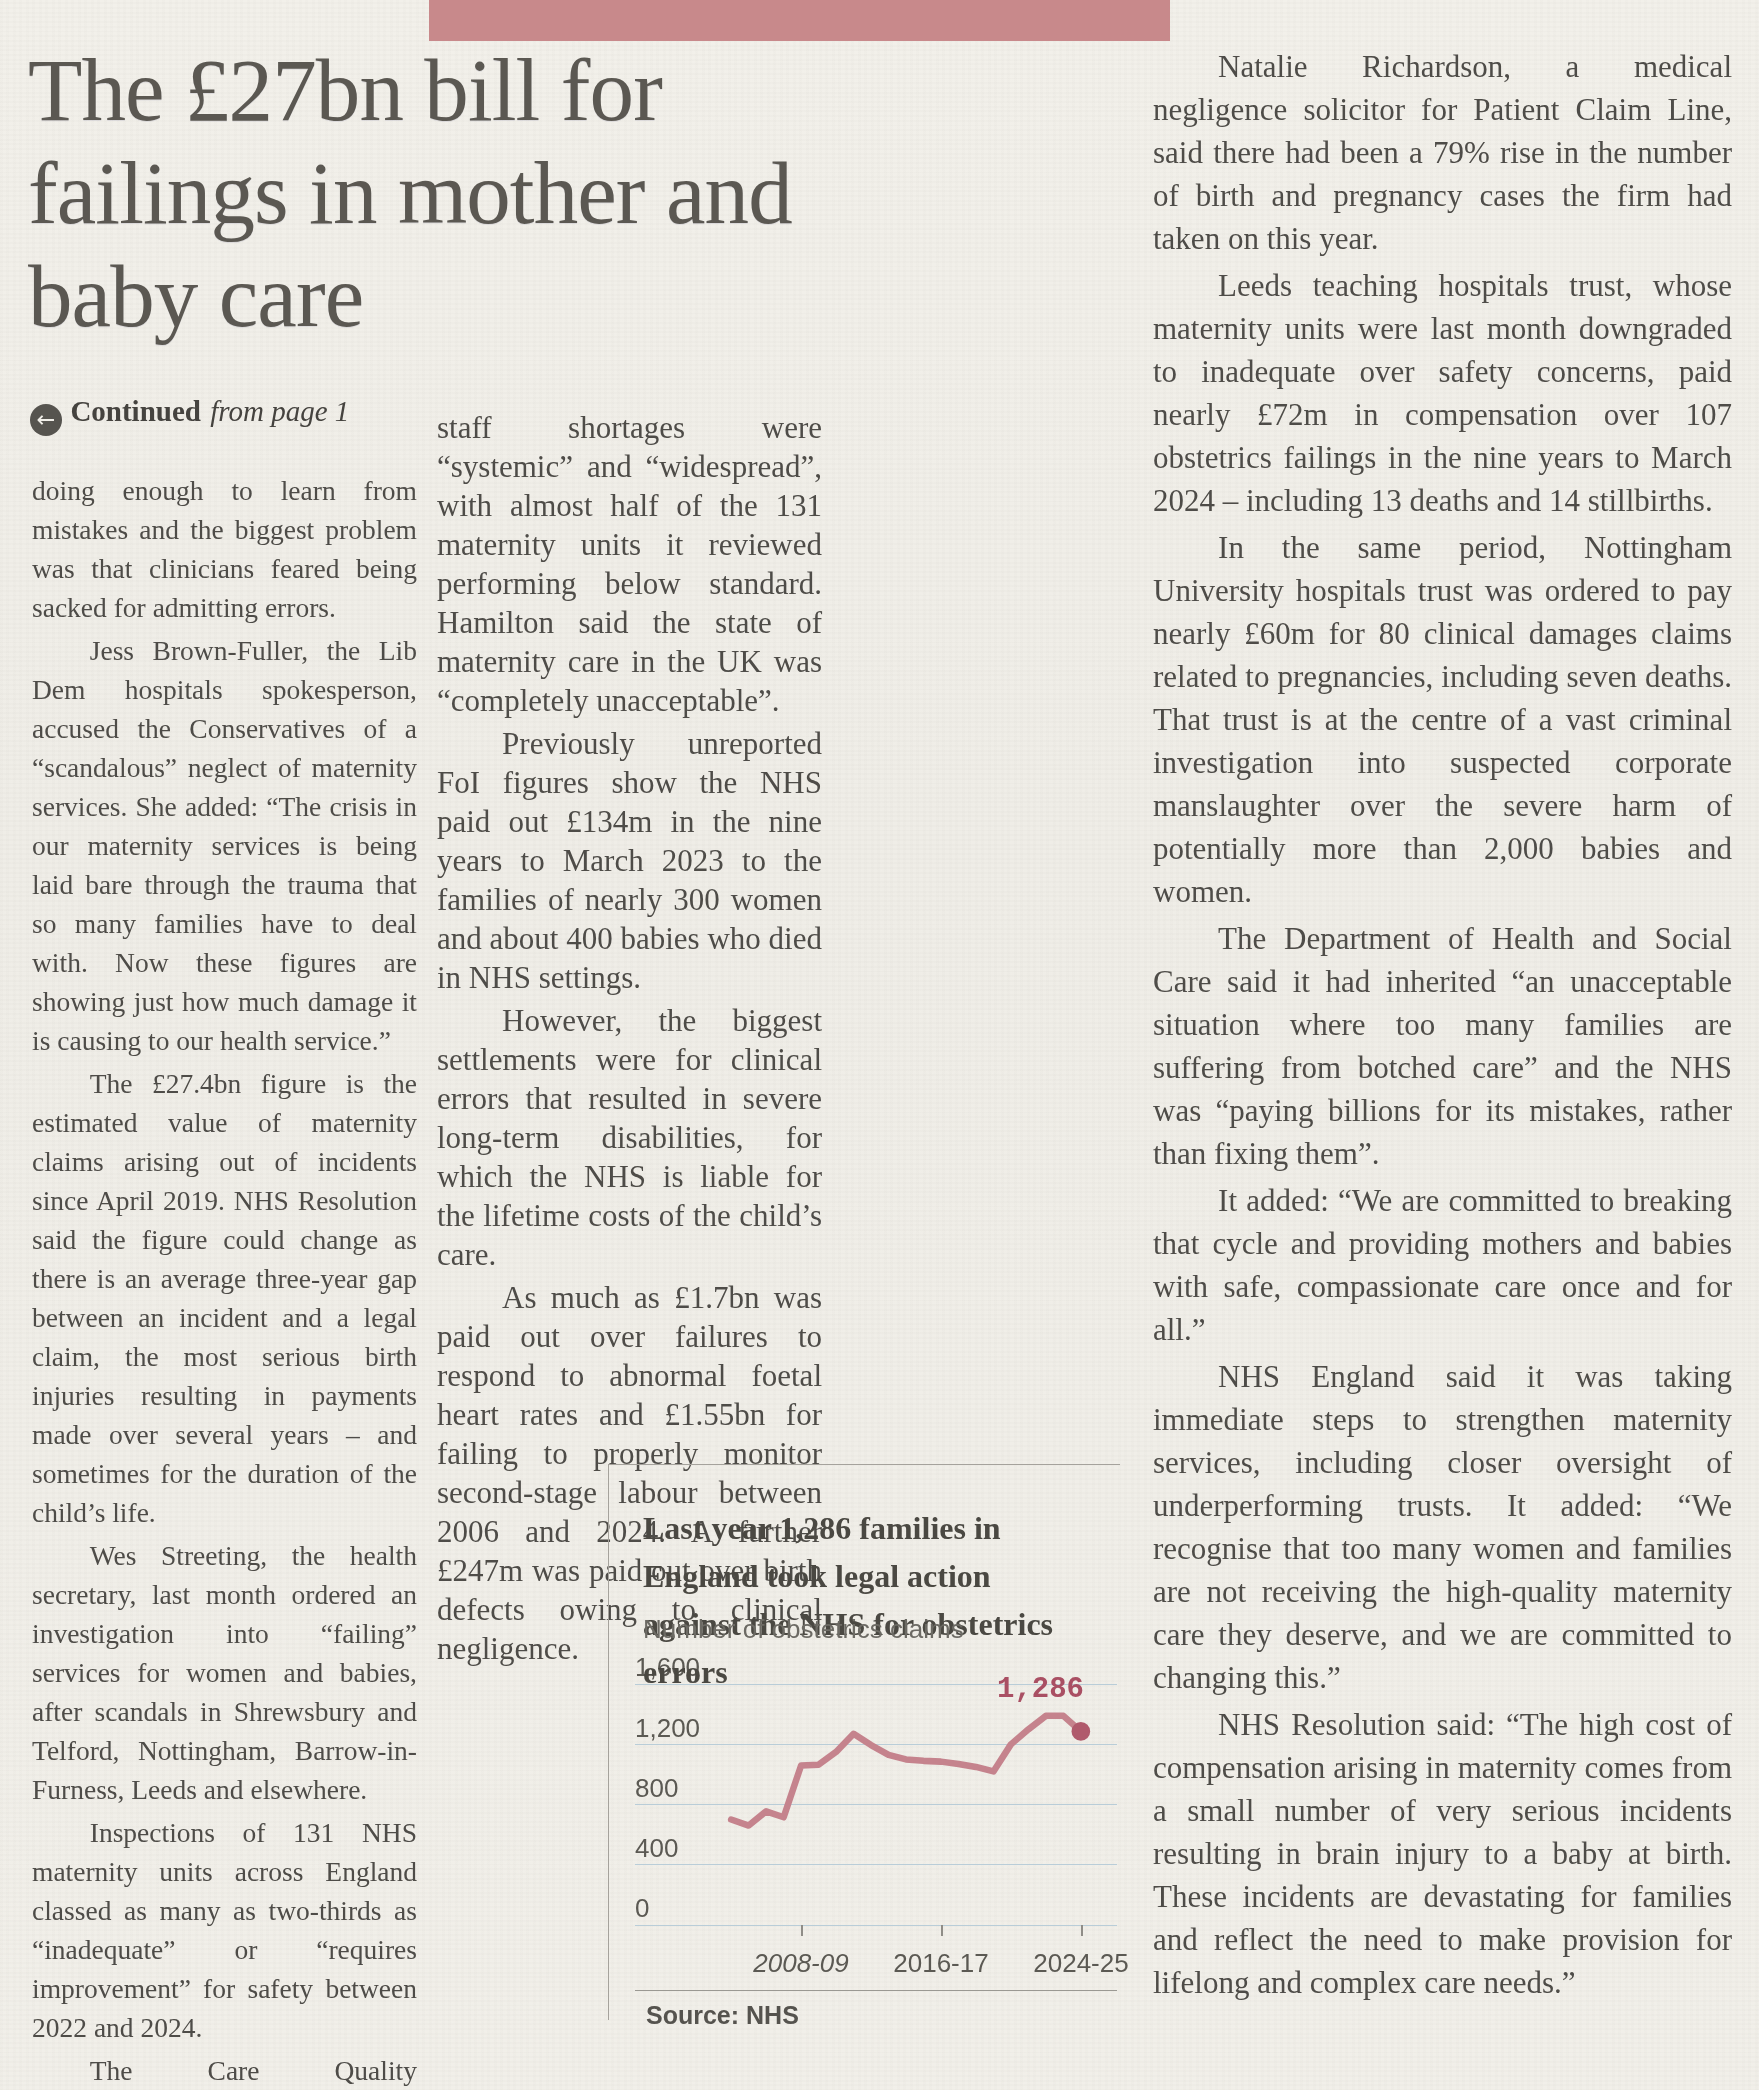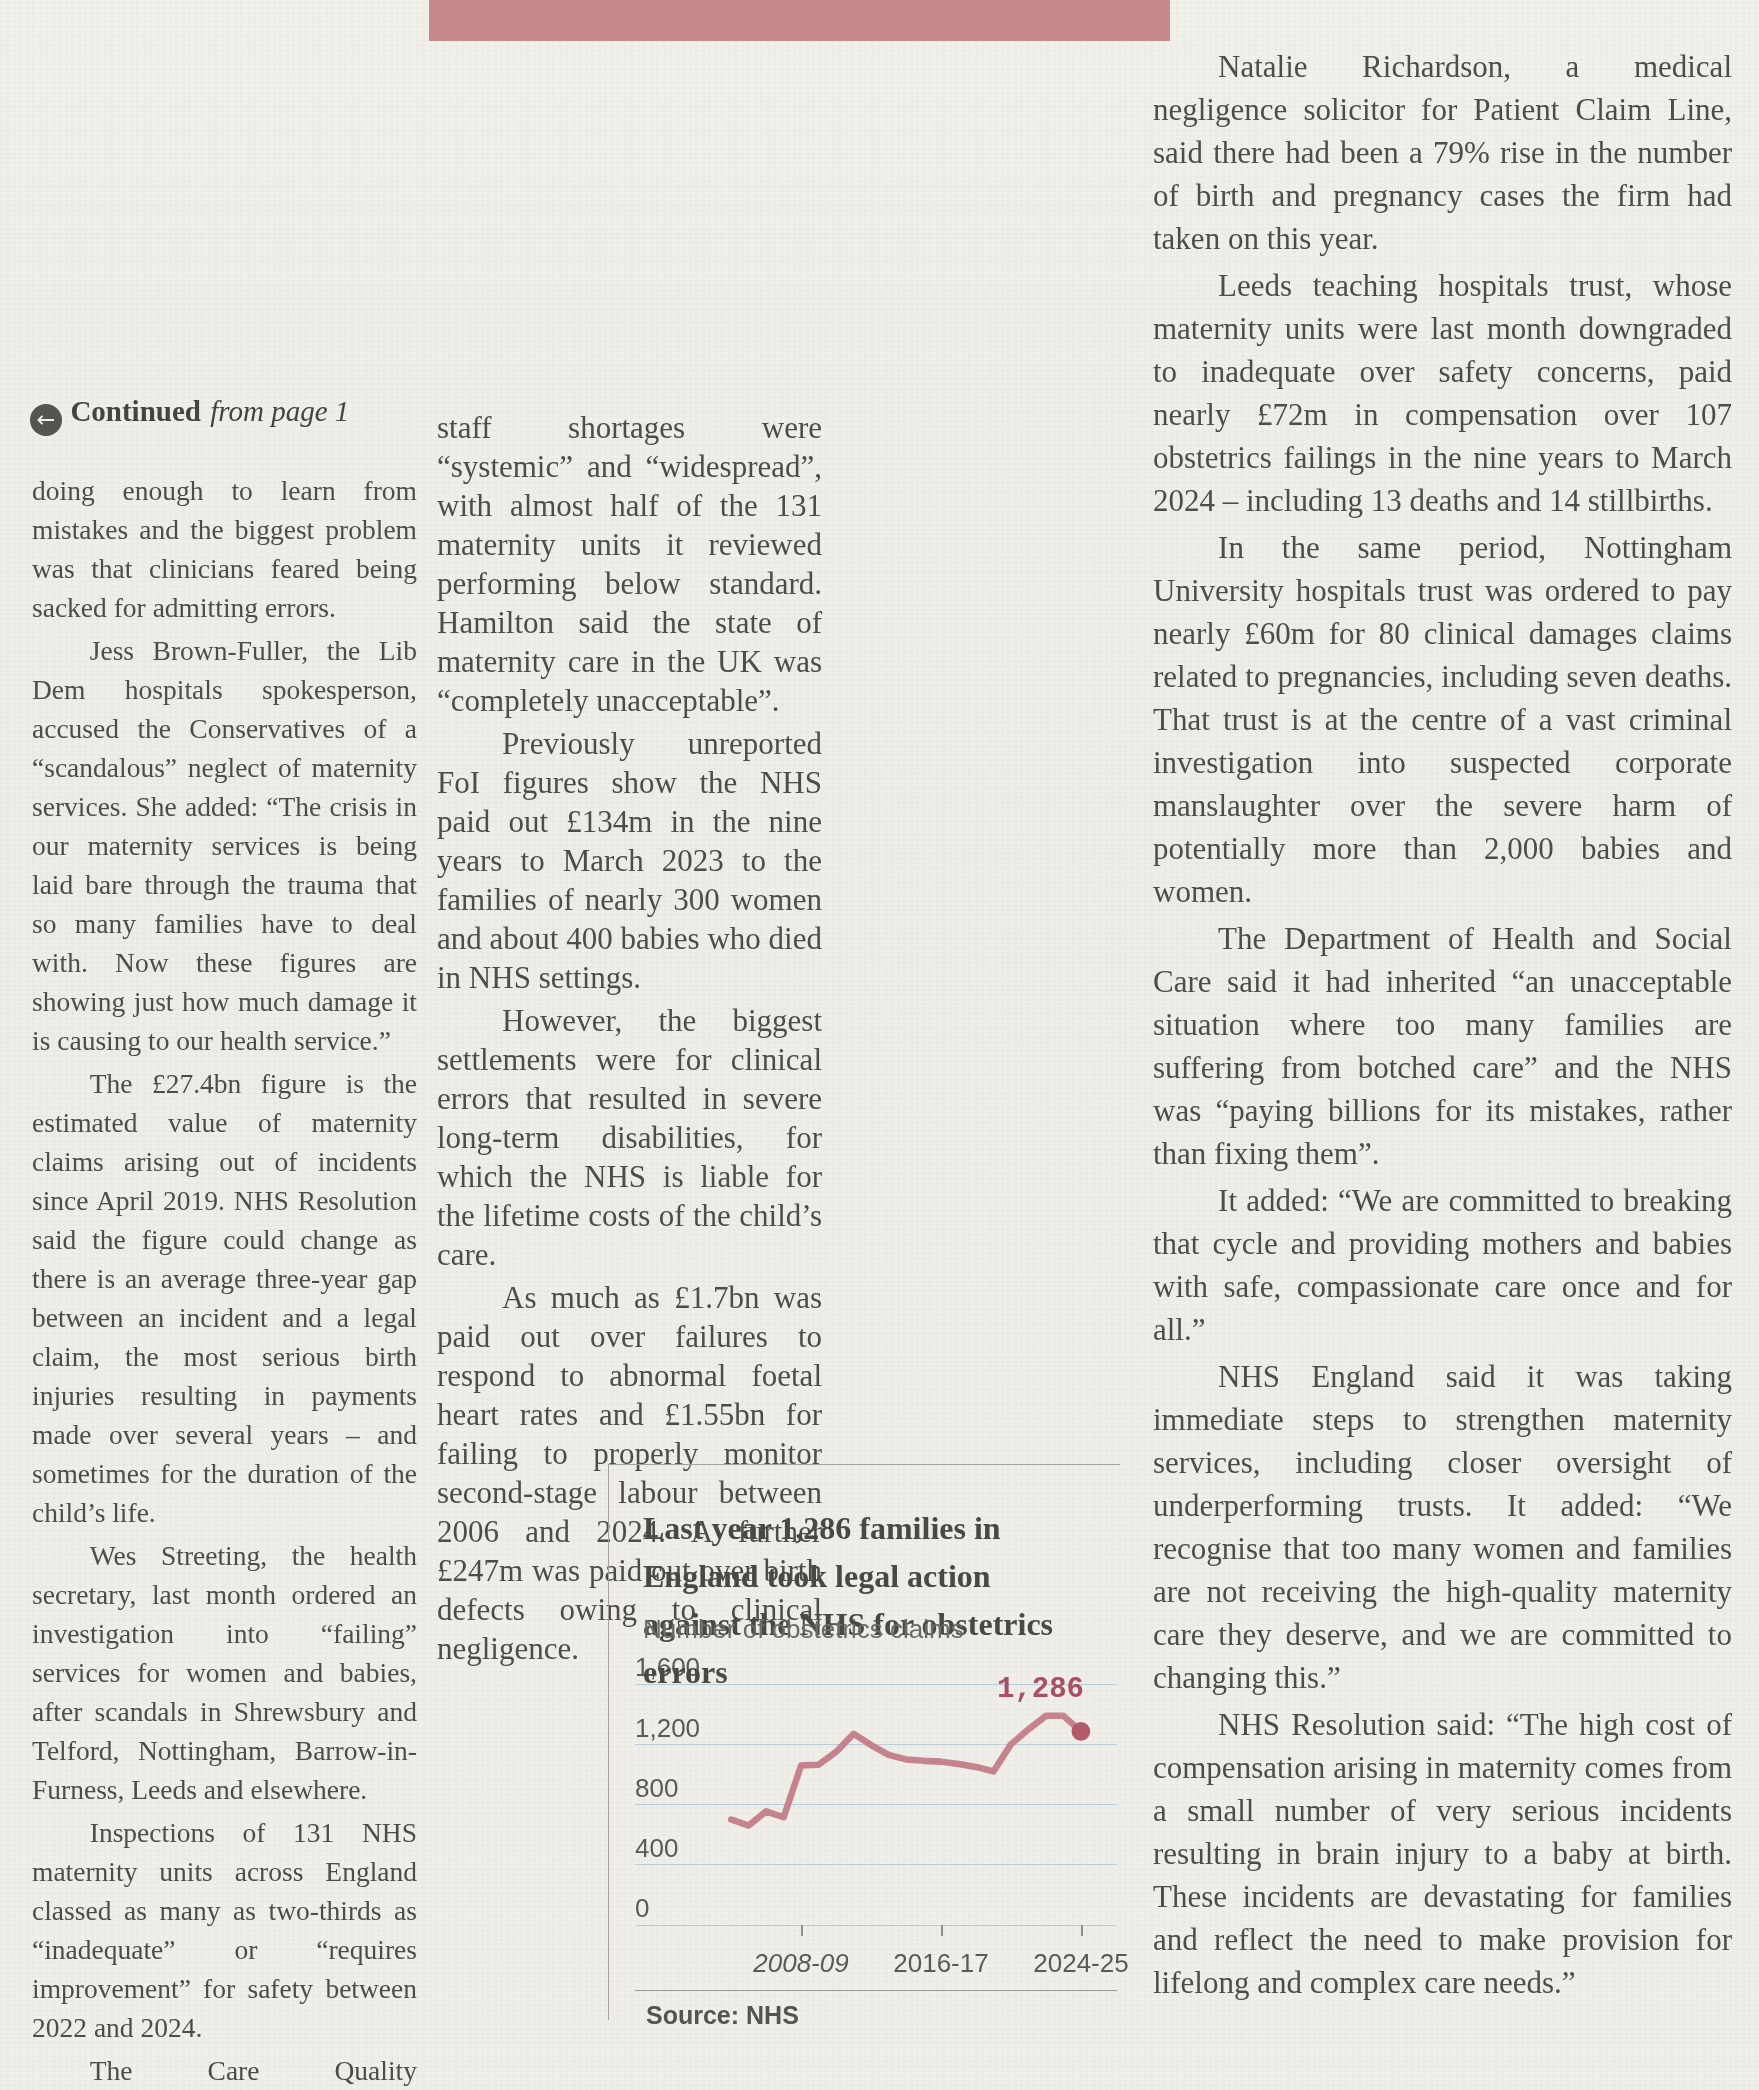--- a/index.html
+++ b/index.html
@@ -75,20 +75,21 @@
   .chart-source{position:absolute;left:26px;top:536px;font-size:25px;font-weight:bold;color:#55534e;margin-left:11px;}
 </style>
 </head>
 <body>
 
 <div class="page">
   <div class="grain"></div>
 
   <div class="pink-bar" style="background: rgb(200, 137, 139);"></div>
 
+  <h1 class="headline">The £27bn bill for failings in mother and baby care</h1>
 
   <div class="continued">
     <span class="cont-icon">←</span><b>Continued</b><i>from page 1</i>
   </div>
 
   <div class="col col1">
       <p>doing enough to learn from mistakes and the biggest problem was that clinicians feared being sacked for admitting errors.</p>
       <p class="ind">Jess Brown-Fuller, the Lib Dem hospitals spokesperson, accused the Conservatives of a “scandalous” neglect of maternity services. She added: “The crisis in our maternity services is being laid bare through the trauma that so many families have to deal with. Now these figures are showing just how much damage it is causing to our health service.”</p>
       <p class="ind">The £27.4bn figure is the estimated value of maternity claims arising out of incidents since April 2019. NHS Resolution said the figure could change as there is an average three-year gap between an incident and a legal claim, the most serious birth injuries resulting in payments made over several years – and sometimes for the duration of the child’s life.</p>
       <p class="ind">Wes Streeting, the health secretary, last month ordered an investigation into “failing” services for women and babies, after scandals in Shrewsbury and Telford, Nottingham, Barrow-in-Furness, Leeds and elsewhere.</p>

